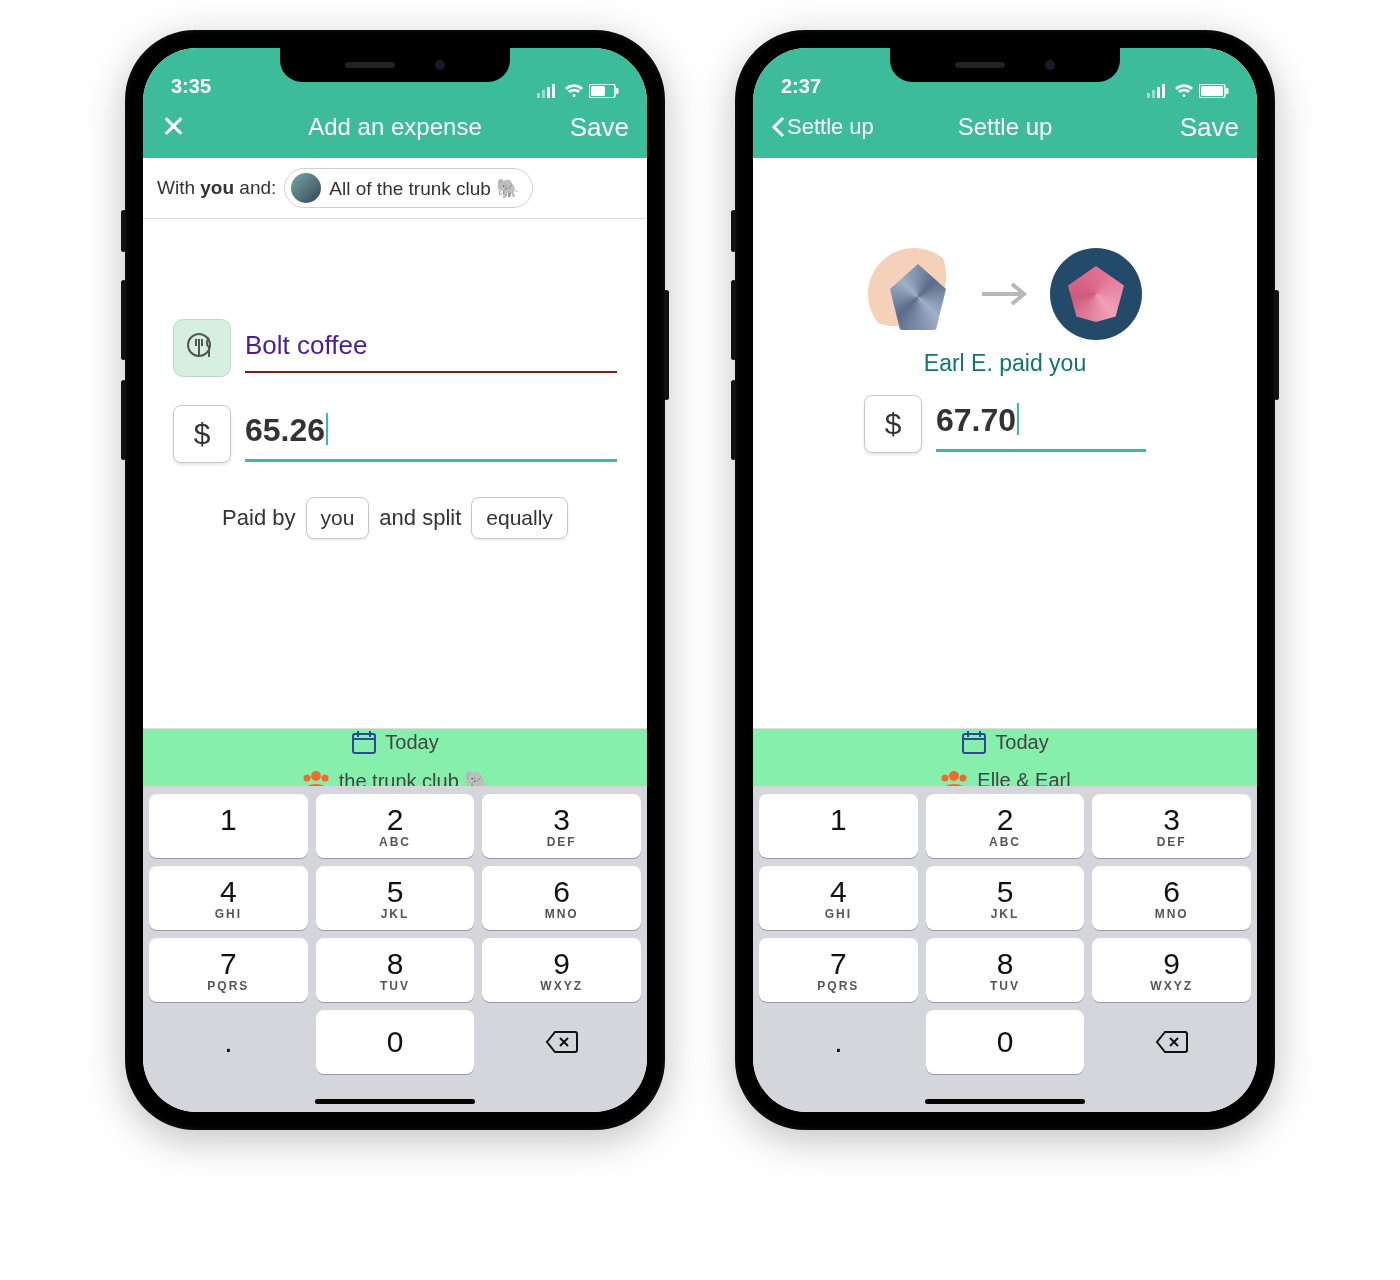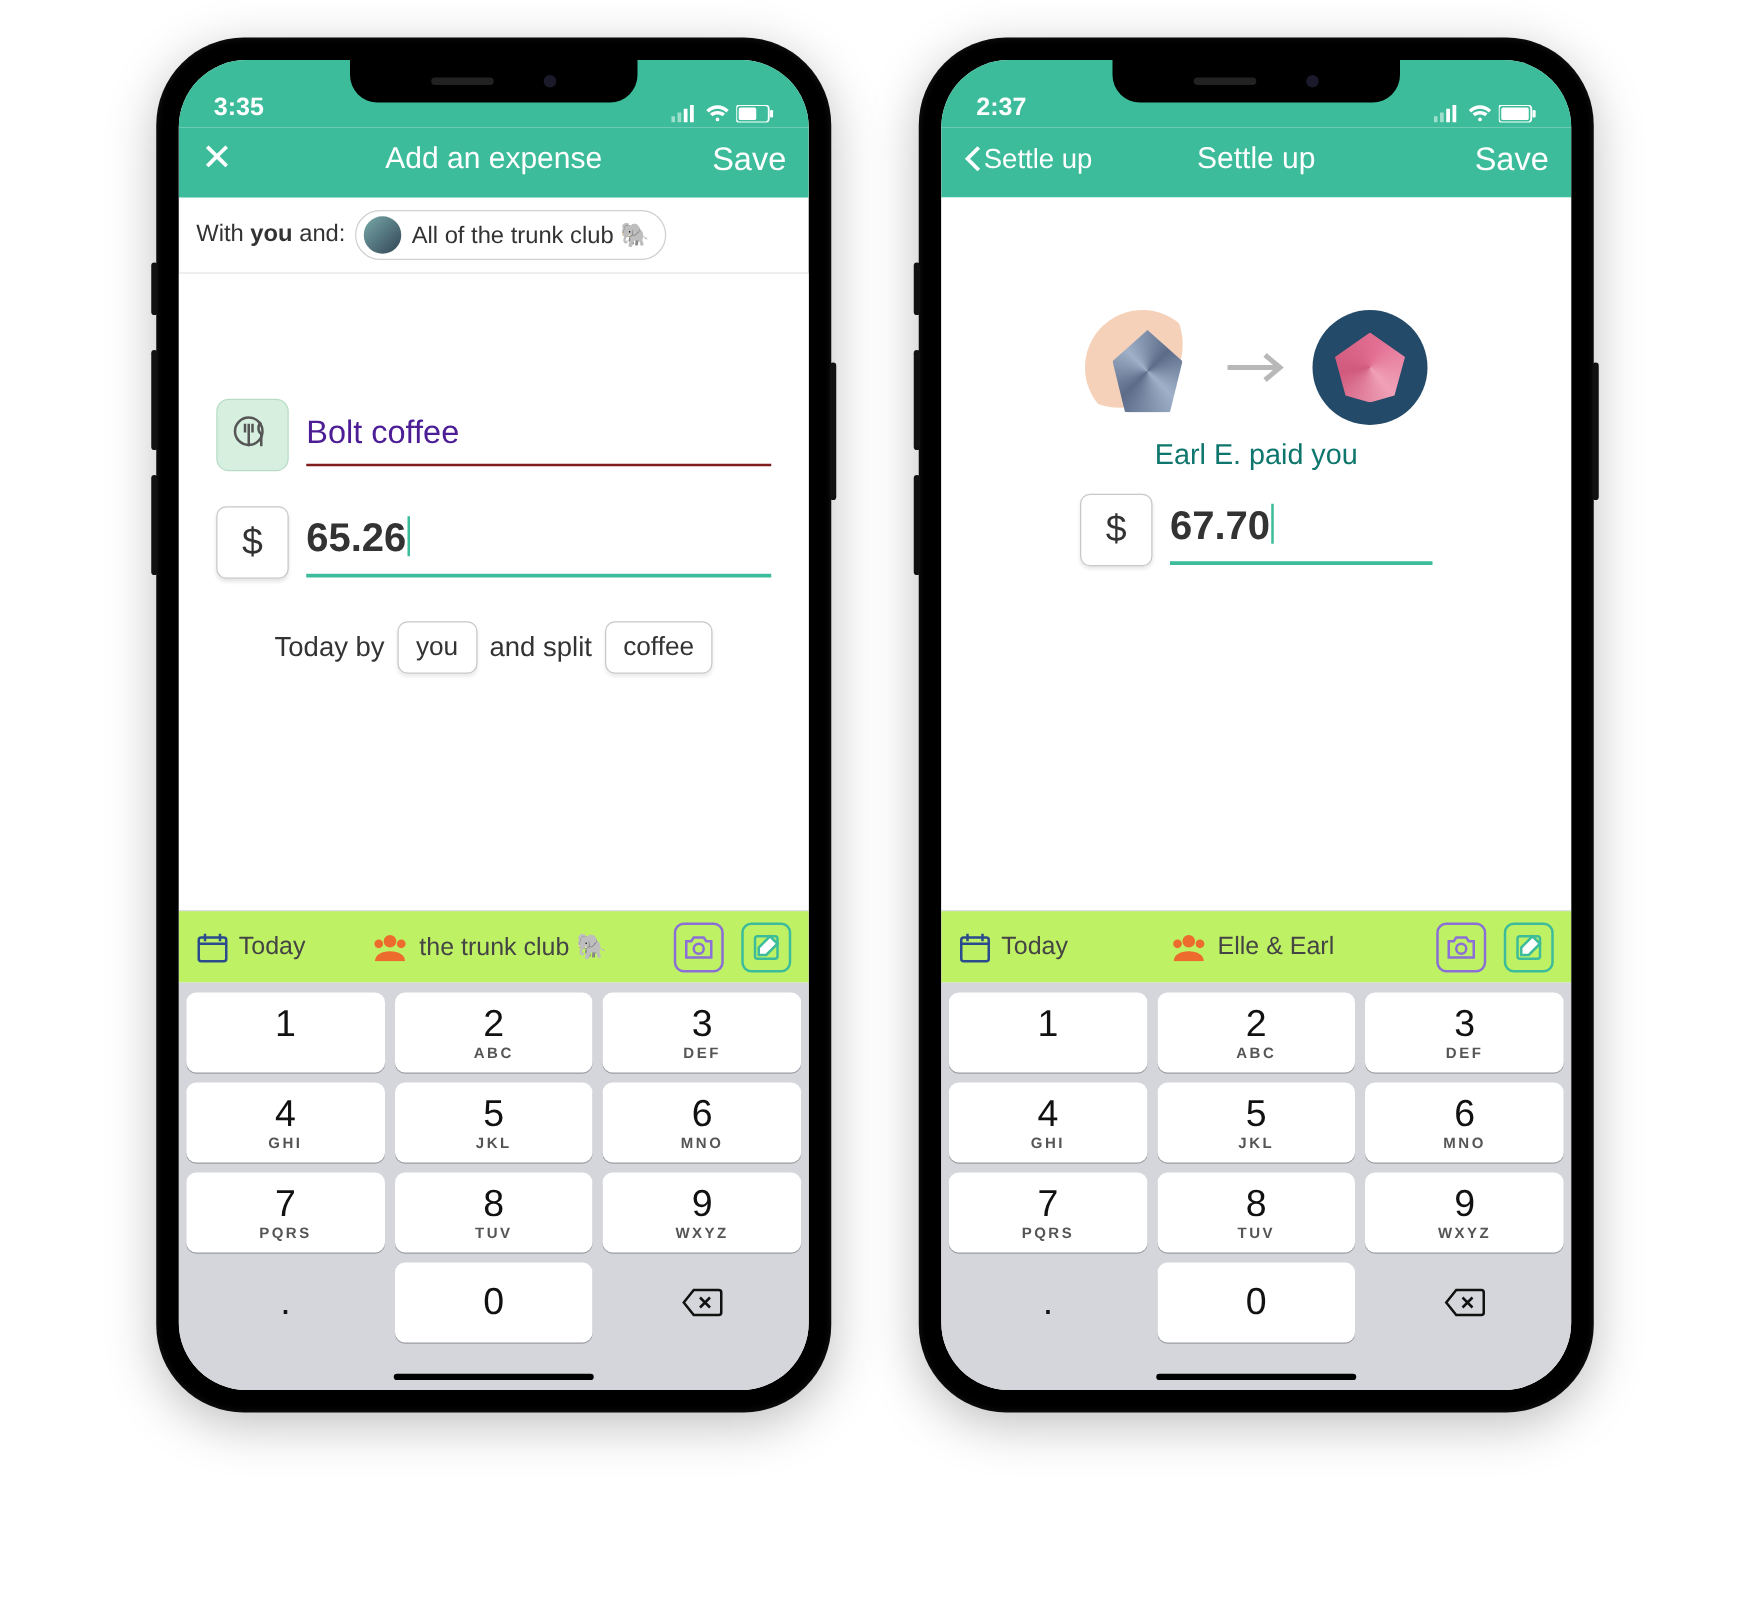--- a/index.html
+++ b/index.html
@@ -48,21 +48,21 @@
   .av-a{ background: radial-gradient(circle at 30% 30%, #f6d1b9 0%, #f6d1b9 55%, transparent 56%), #fff;}
   .av-a::after{content:""; position:absolute; inset:16px 14px 10px 22px; background: conic-gradient(from 45deg,#5b6b88,#9fb0c8,#5b6b88,#9fb0c8,#5b6b88); clip-path: polygon(50% 0, 100% 38%, 82% 100%, 18% 100%, 0 38%); border-radius:14px;}
   .av-b{ background:#234a68;}
   .av-b::after{content:""; position:absolute; inset:18px; background: conic-gradient(from 20deg,#e37094,#f0a1b8,#d05a7d,#e37094); clip-path: polygon(50% 0,100% 35%,85% 90%,50% 100%,15% 90%,0 35%); }
   .arrow{ color:#aaa; }
   .settle-label{ text-align:center; margin-top:10px; font-size:23px; color:#0f766e;}
   .settle-amount{ display:flex; align-items:center; justify-content:center; gap:14px; margin-top:18px;}
   .settle-amount .amount-input{ flex: 0 1 210px;}
 
   
-  .options-bar{ height:58px; border-top:1px solid #dedede; background:#bef264; display:flex; align-items:center; padding:0 14px; gap:14px; font-size:20px; color:#444;}
+  .options-bar{ height:58px; border-top:1px solid #dedede; background:#86efac; display:flex; align-items:center; padding:0 14px; gap:14px; font-size:20px; color:#444;flex-direction:column;}
   .opt{ display:flex; align-items:center; gap:8px;}
   .opt.group-opt{ flex:1; justify-content:center;}
   .icon-btn{ width:40px; height:40px; border-radius:8px; display:flex; align-items:center; justify-content:center;}
 
   
   .keypad{ background:#d4d6db; padding:8px 6px 38px; }
   .keypad-grid{ display:grid; grid-template-columns: repeat(3,1fr); gap:8px;}
   .key{ height:64px; background:#fff; border-radius:8px; box-shadow:0 1px 0 #9a9ca2; display:flex; flex-direction:column; align-items:center; justify-content:center; font-size:30px; color:#111; position:relative;}
   .key .letters{ font-size:12px; font-weight:700; letter-spacing:2px; color:#555; margin-top:-2px;}
   .key.blank{ background:transparent; box-shadow:none;}
@@ -135,24 +135,24 @@
               <path d="M24 7c-3 2-3 7 0 9v10"></path>
             </svg>
         </div>
         <div class="text-input">Bolt coffee</div>
       </div>
       <div class="amount-row">
         <div class="currency-btn">$</div>
         <div class="amount-input"><span>65.26</span><span class="amount-caret"></span></div>
       </div>
       <div class="split-line">
-        <span>Today by</span>
+        <span>Paid by</span>
         <span class="pill">you</span>
         <span>and split</span>
-        <span class="pill">coffee</span>
+        <span class="pill">equally</span>
       </div>
     </div>
 
     <div class="options-bar">
       <div class="opt">
         <svg width="26" height="26" viewBox="0 0 26 26" fill="none" stroke="#2a4b8d" stroke-width="2">
             <rect x="2" y="5" width="22" height="19" rx="2"></rect>
             <path d="M2 10h22M7 2v6M19 2v6"></path>
           </svg>
         <span>Today</span>

